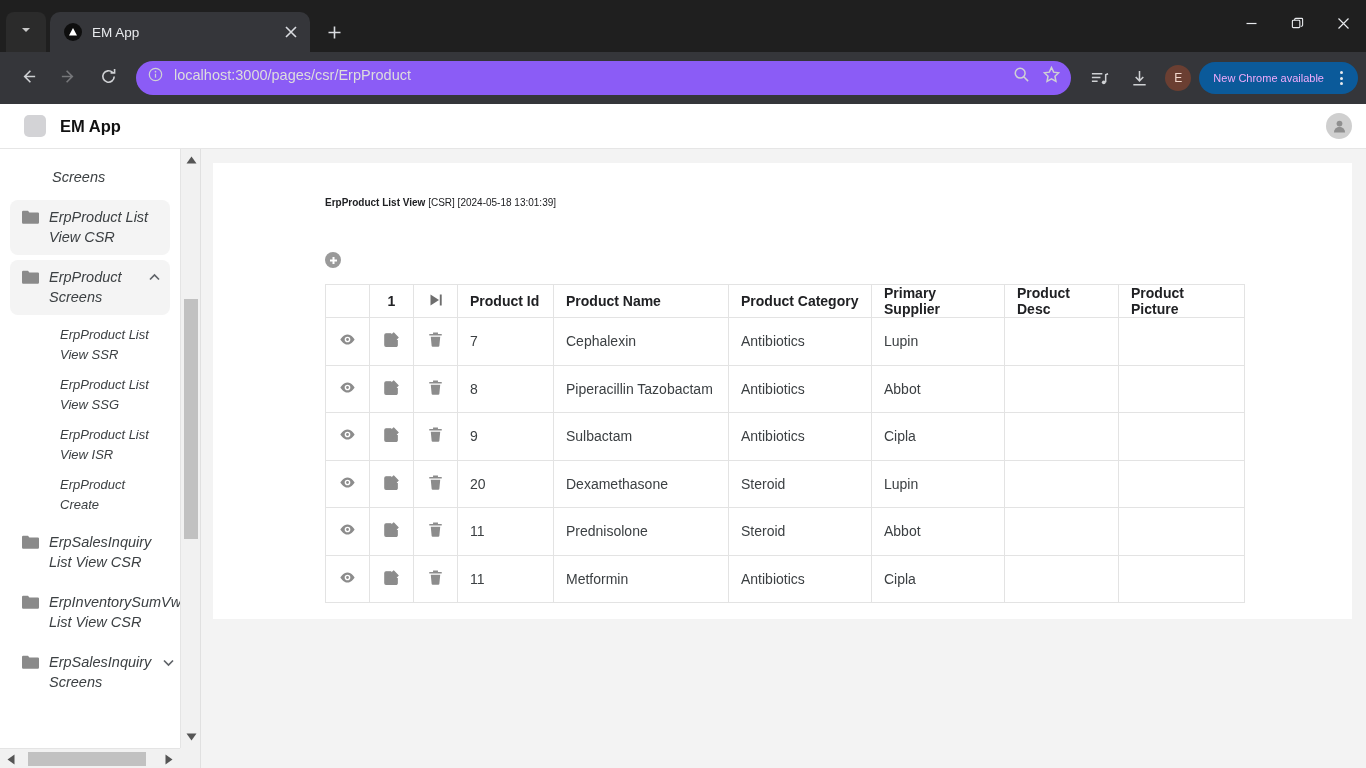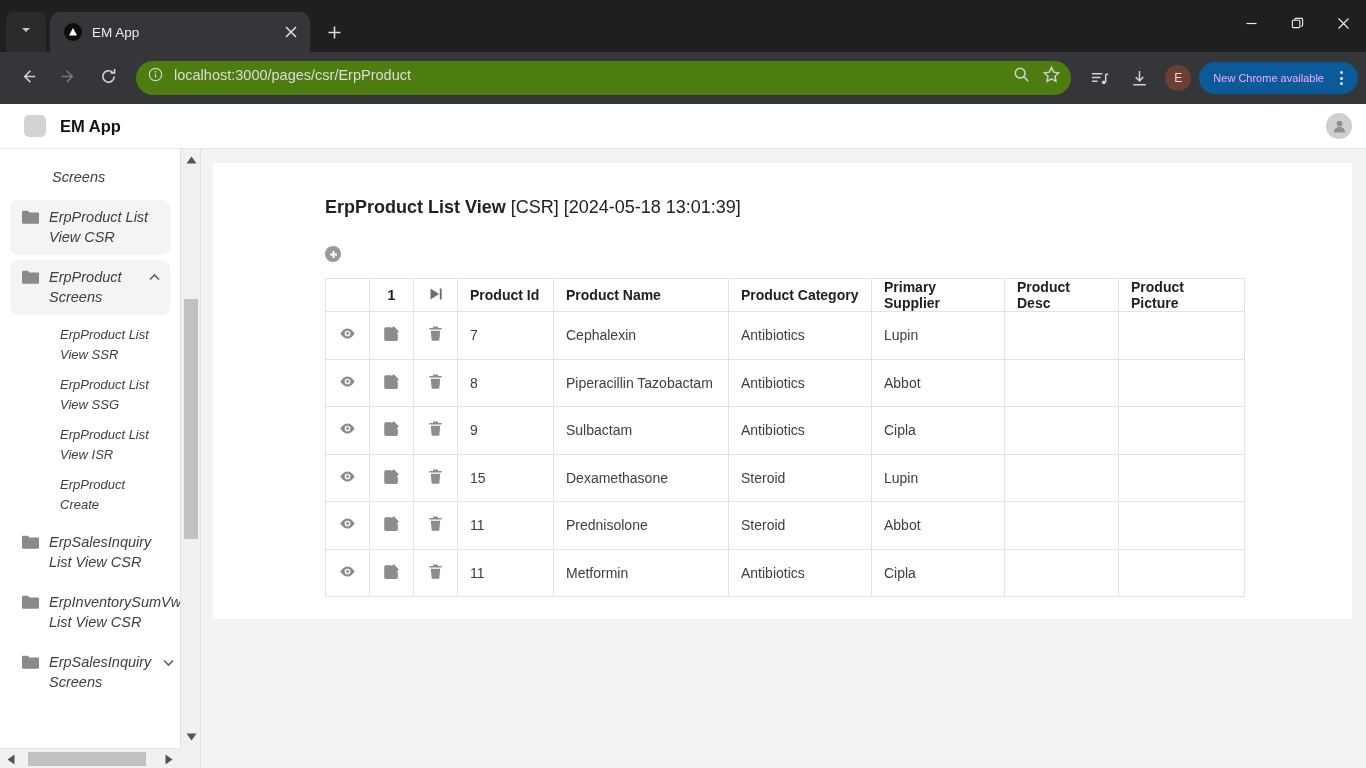--- a/index.html
+++ b/index.html
@@ -63,21 +63,21 @@
     padding: 0 8px; flex: 0 0 52px;
   }
   .nav-btn {
     width: 34px; height: 34px; border-radius: 50%; display: flex;
     align-items: center; justify-content: center; margin: 0 3px; cursor: pointer;
   }
   .nav-btn svg { width: 19px; height: 19px; stroke: #cfd1d4; stroke-width: 1.7; fill: none; }
   .nav-btn.disabled svg { stroke: #76777a; }
 
   .omnibox {
-    flex: 1; height: 34px; background: #4d7c0f; border-radius: 17px;
+    flex: 1; height: 34px; background: #8b5cf6; border-radius: 17px;
     display: flex; align-items: center; padding: 0 6px 7px 6px; margin: 0 8px;
   }
   .omni-info {
     width: 26px; height: 26px; border-radius: 50%; display:flex;
     align-items:center; justify-content:center; margin-right: 6px; cursor:pointer;
   }
   .omni-info svg { width: 15px; height: 15px; }
   .omni-url {
     flex: 1; color: #dddddd; font-size: 14.5px; white-space: nowrap; overflow: hidden;
   }
@@ -189,21 +189,21 @@
     position: absolute; right: 0; bottom: 0; width: 20px; height: 20px; background: #f1f1f1;
   }
 
   
   .main {
     flex: 1; background: #f3f3f3; padding: 14px 14px 0 12px; overflow: hidden;
   }
   .card {
     background: #ffffff; width: 100%; height: 456px; padding: 34px 0 0 112px;
   }
-  .page-title { font-size: 18px; color: #202124; margin-bottom: 28px; }
+  .page-title { font-size: 10px; color: #202124; margin-bottom: 44px; }
   .page-title b { font-weight: bold; }
   .page-title .meta { font-weight: normal; }
 
   .add-btn {
     width: 16px; height: 16px; border-radius: 50%; background: #9a9a9a;
     display: flex; align-items: center; justify-content: center;
     cursor: pointer; margin-bottom: 16px;
   }
   .add-btn svg { width: 9px; height: 9px; stroke: #ffffff; stroke-width: 2; }
 
@@ -625,21 +625,21 @@
       </span>
     </td>
     <td class="icon-cell">
       <span class="row-icon">
         <svg viewBox="0 0 18 18">
                         <path d="M6.4 1.6 h5.2 v1.6 h4 v1.5 H2.4 V3.2 h4 Z"></path>
                         <path d="M4 6.2 h10 l-0.9 9.4 a1.2 1.2 0 0 1 -1.2 1.1 H6.1 a1.2 1.2 0 0 1 -1.2 -1.1 Z"></path>
                       </svg>
       </span>
     </td>
-    <td>15</td>
+    <td>20</td>
     <td>Dexamethasone</td>
     <td>Steroid</td>
     <td>Lupin</td>
     <td></td>
     <td></td>
   </tr>
 
   <tr>
     <td class="icon-cell">
       <span class="row-icon">

